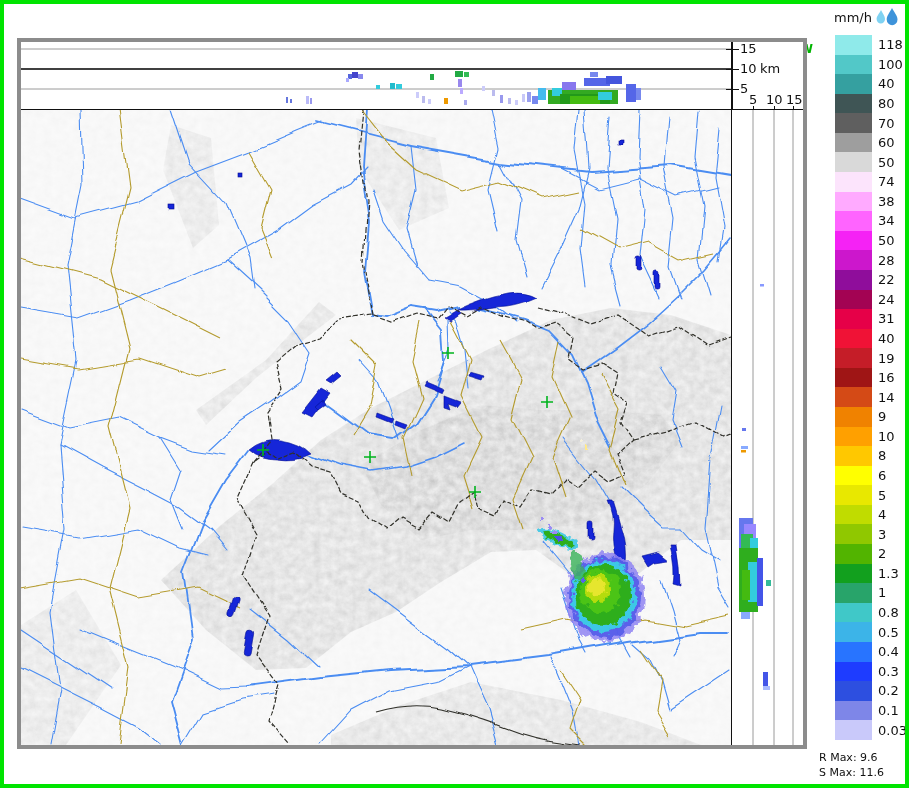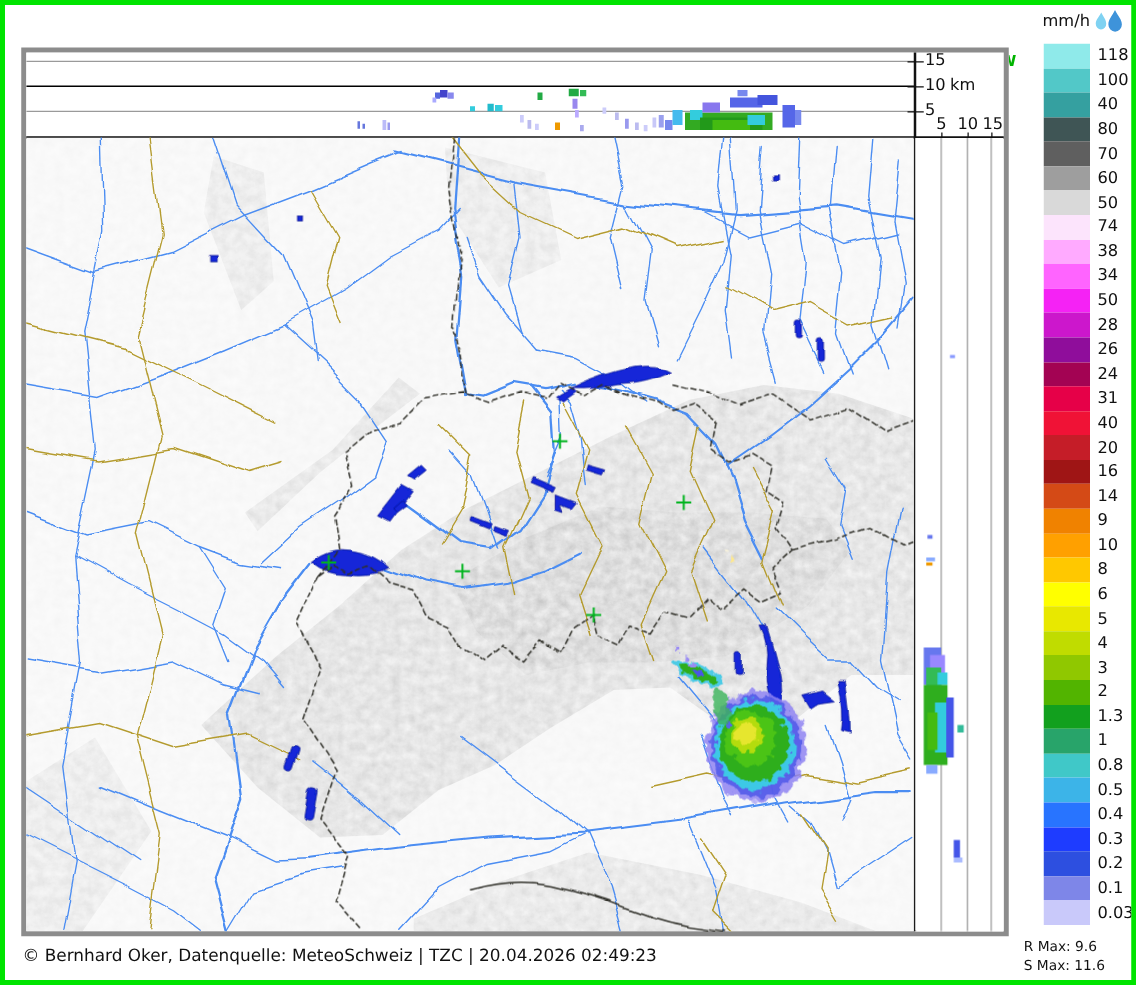--- a/index.html
+++ b/index.html
@@ -376,37 +376,37 @@
       <div class="lrow">
         <div class="sw" style="background: rgb(245, 34, 245);"></div>
         <div class="lab">50</div>
       </div>
       <div class="lrow">
         <div class="sw" style="background: rgb(204, 23, 204);"></div>
         <div class="lab">28</div>
       </div>
       <div class="lrow">
         <div class="sw" style="background: rgb(143, 13, 155);"></div>
-        <div class="lab">26</div>
+        <div class="lab">22</div>
       </div>
       <div class="lrow">
         <div class="sw" style="background: rgb(163, 3, 83);"></div>
         <div class="lab">24</div>
       </div>
       <div class="lrow">
         <div class="sw" style="background: rgb(230, 0, 72);"></div>
         <div class="lab">31</div>
       </div>
       <div class="lrow">
         <div class="sw" style="background: rgb(240, 18, 54);"></div>
         <div class="lab">40</div>
       </div>
       <div class="lrow">
         <div class="sw" style="background: rgb(197, 29, 40);"></div>
-        <div class="lab">20</div>
+        <div class="lab">19</div>
       </div>
       <div class="lrow">
         <div class="sw" style="background: rgb(159, 21, 21);"></div>
         <div class="lab">16</div>
       </div>
       <div class="lrow">
         <div class="sw" style="background: rgb(212, 74, 22);"></div>
         <div class="lab">14</div>
       </div>
       <div class="lrow">
@@ -477,14 +477,13 @@
         <div class="sw" style="background: rgb(201, 201, 250);"></div>
         <div class="lab">0.03</div>
       </div>
     </div>
 
   <div class="abs stats">
     <div>R Max: 9.6</div>
     <div>S Max: 11.6</div>
   </div>
 
-  <div class="abs footer">© Bernhard Oker, Datenquelle: MeteoSchweiz | TZC | 20.04.2026 02:49:23</div>
 </div>
 
 </body></html>

